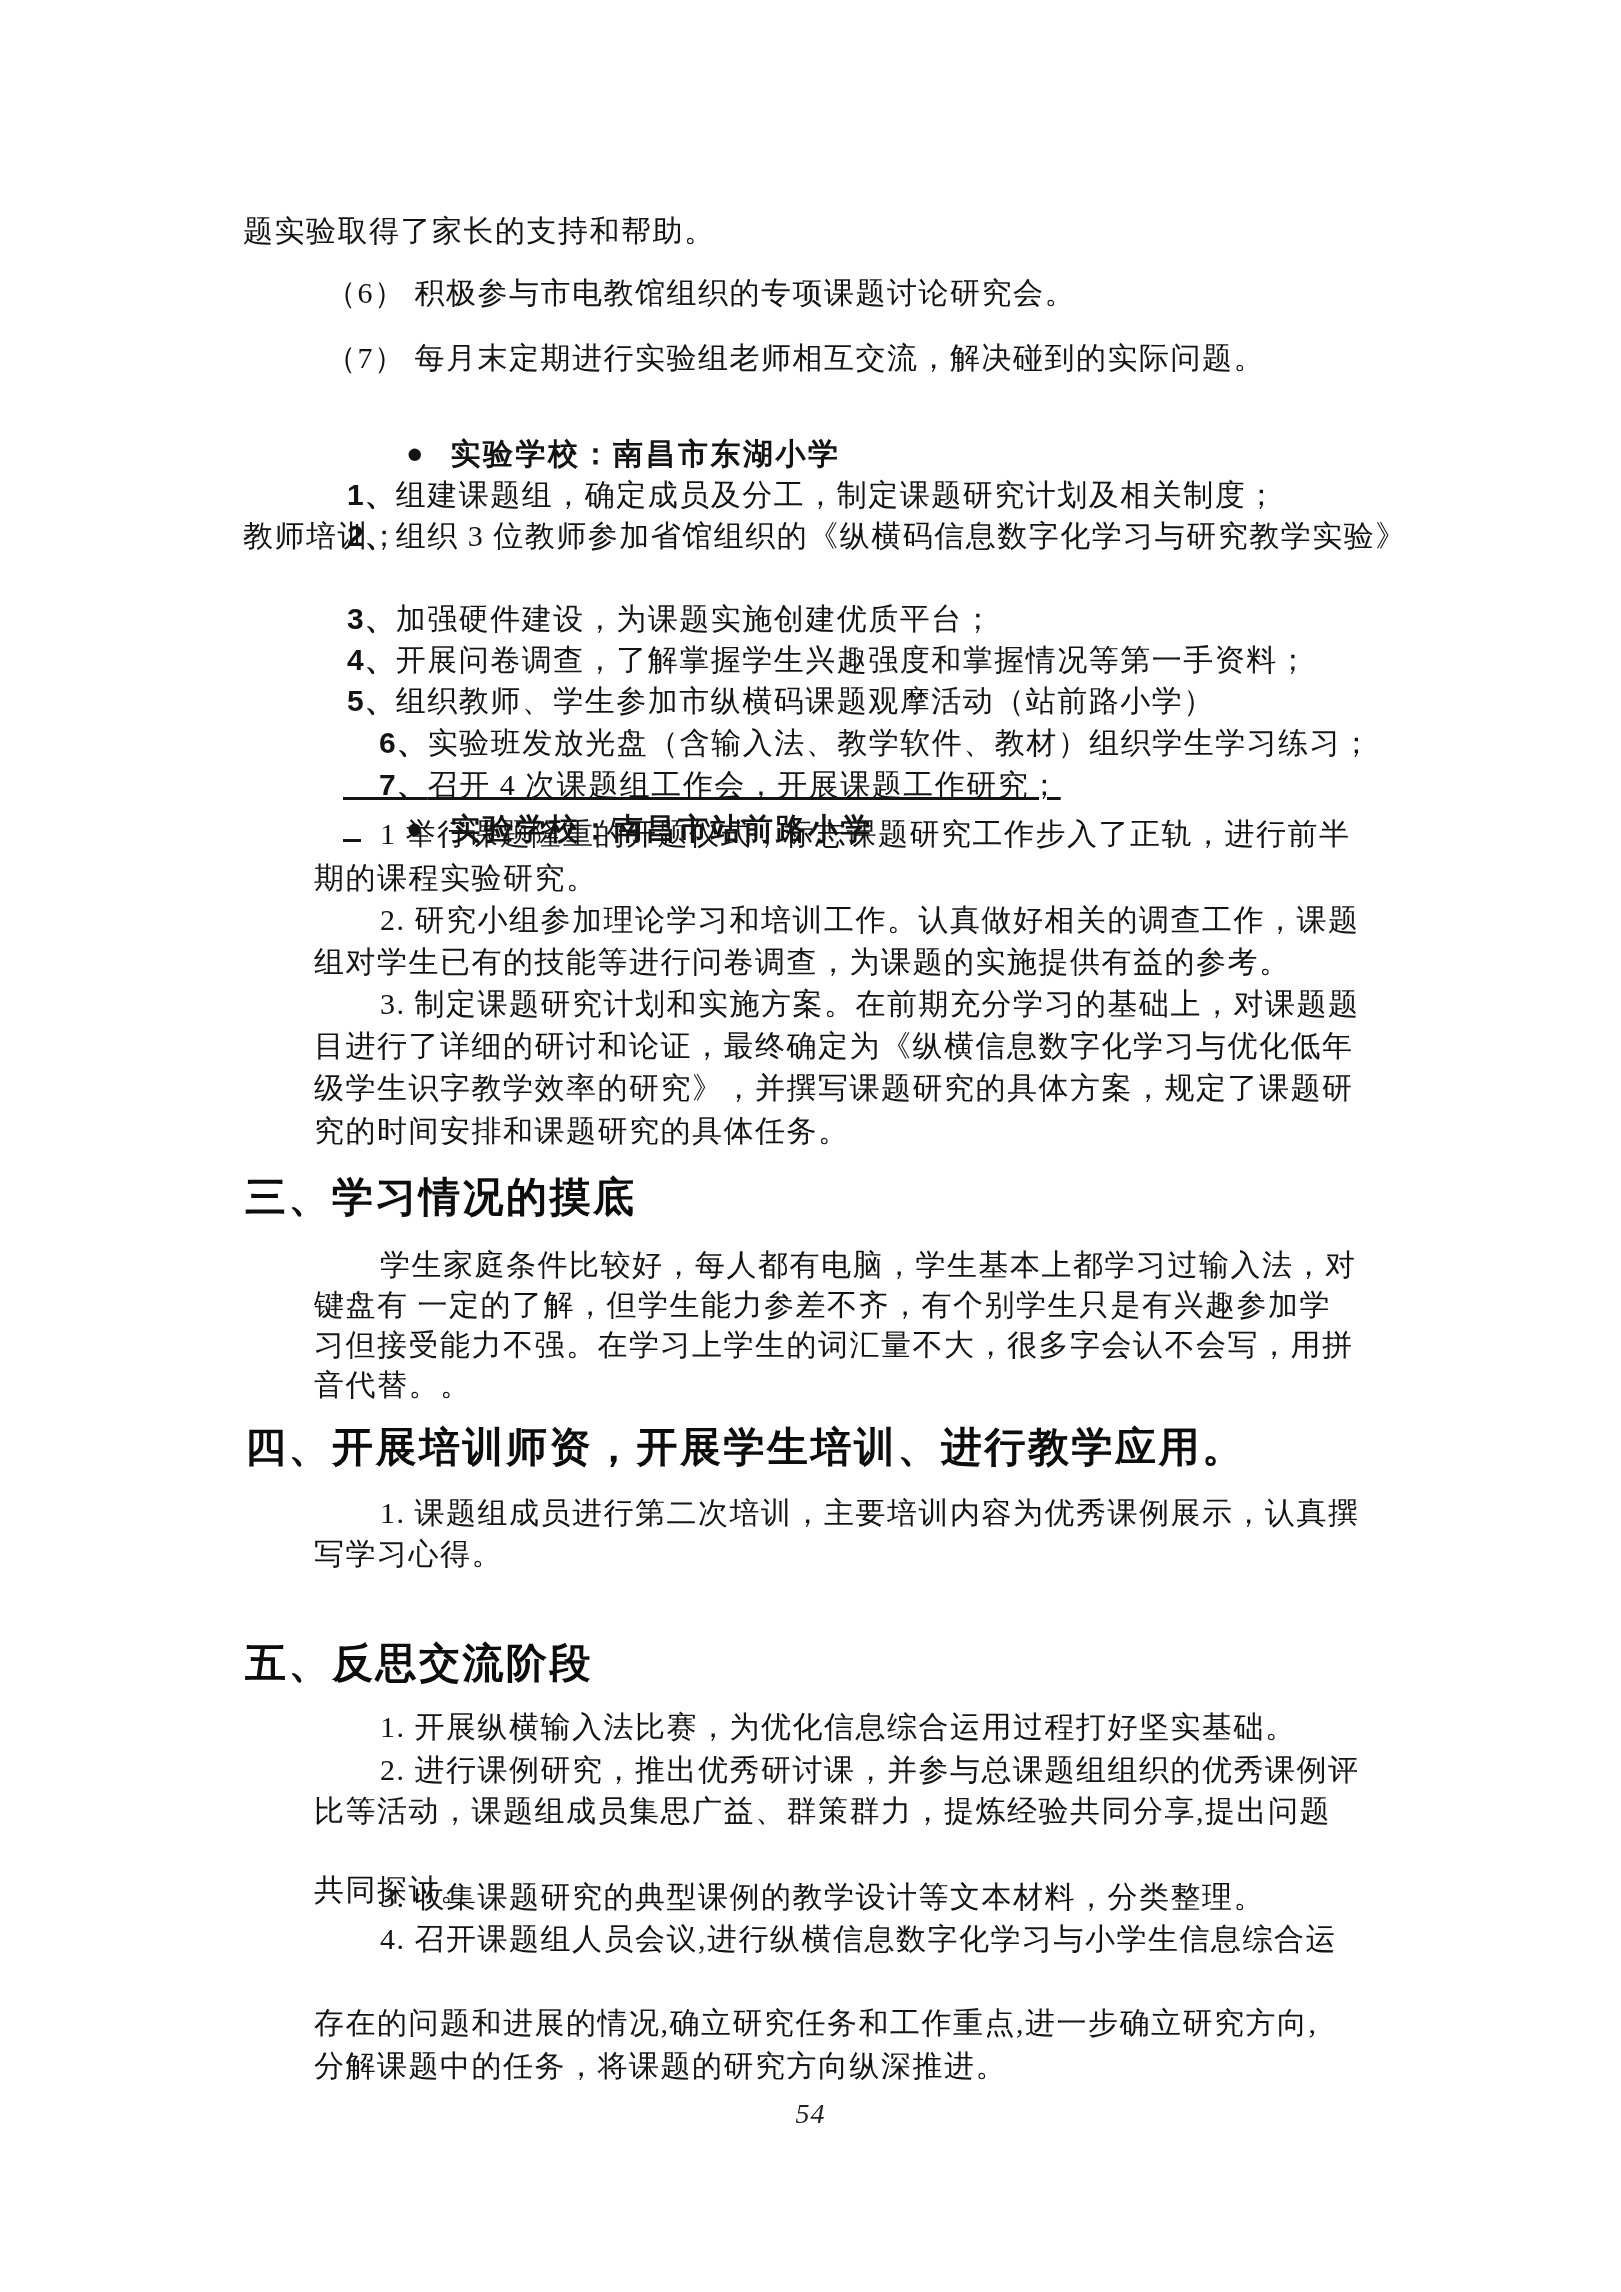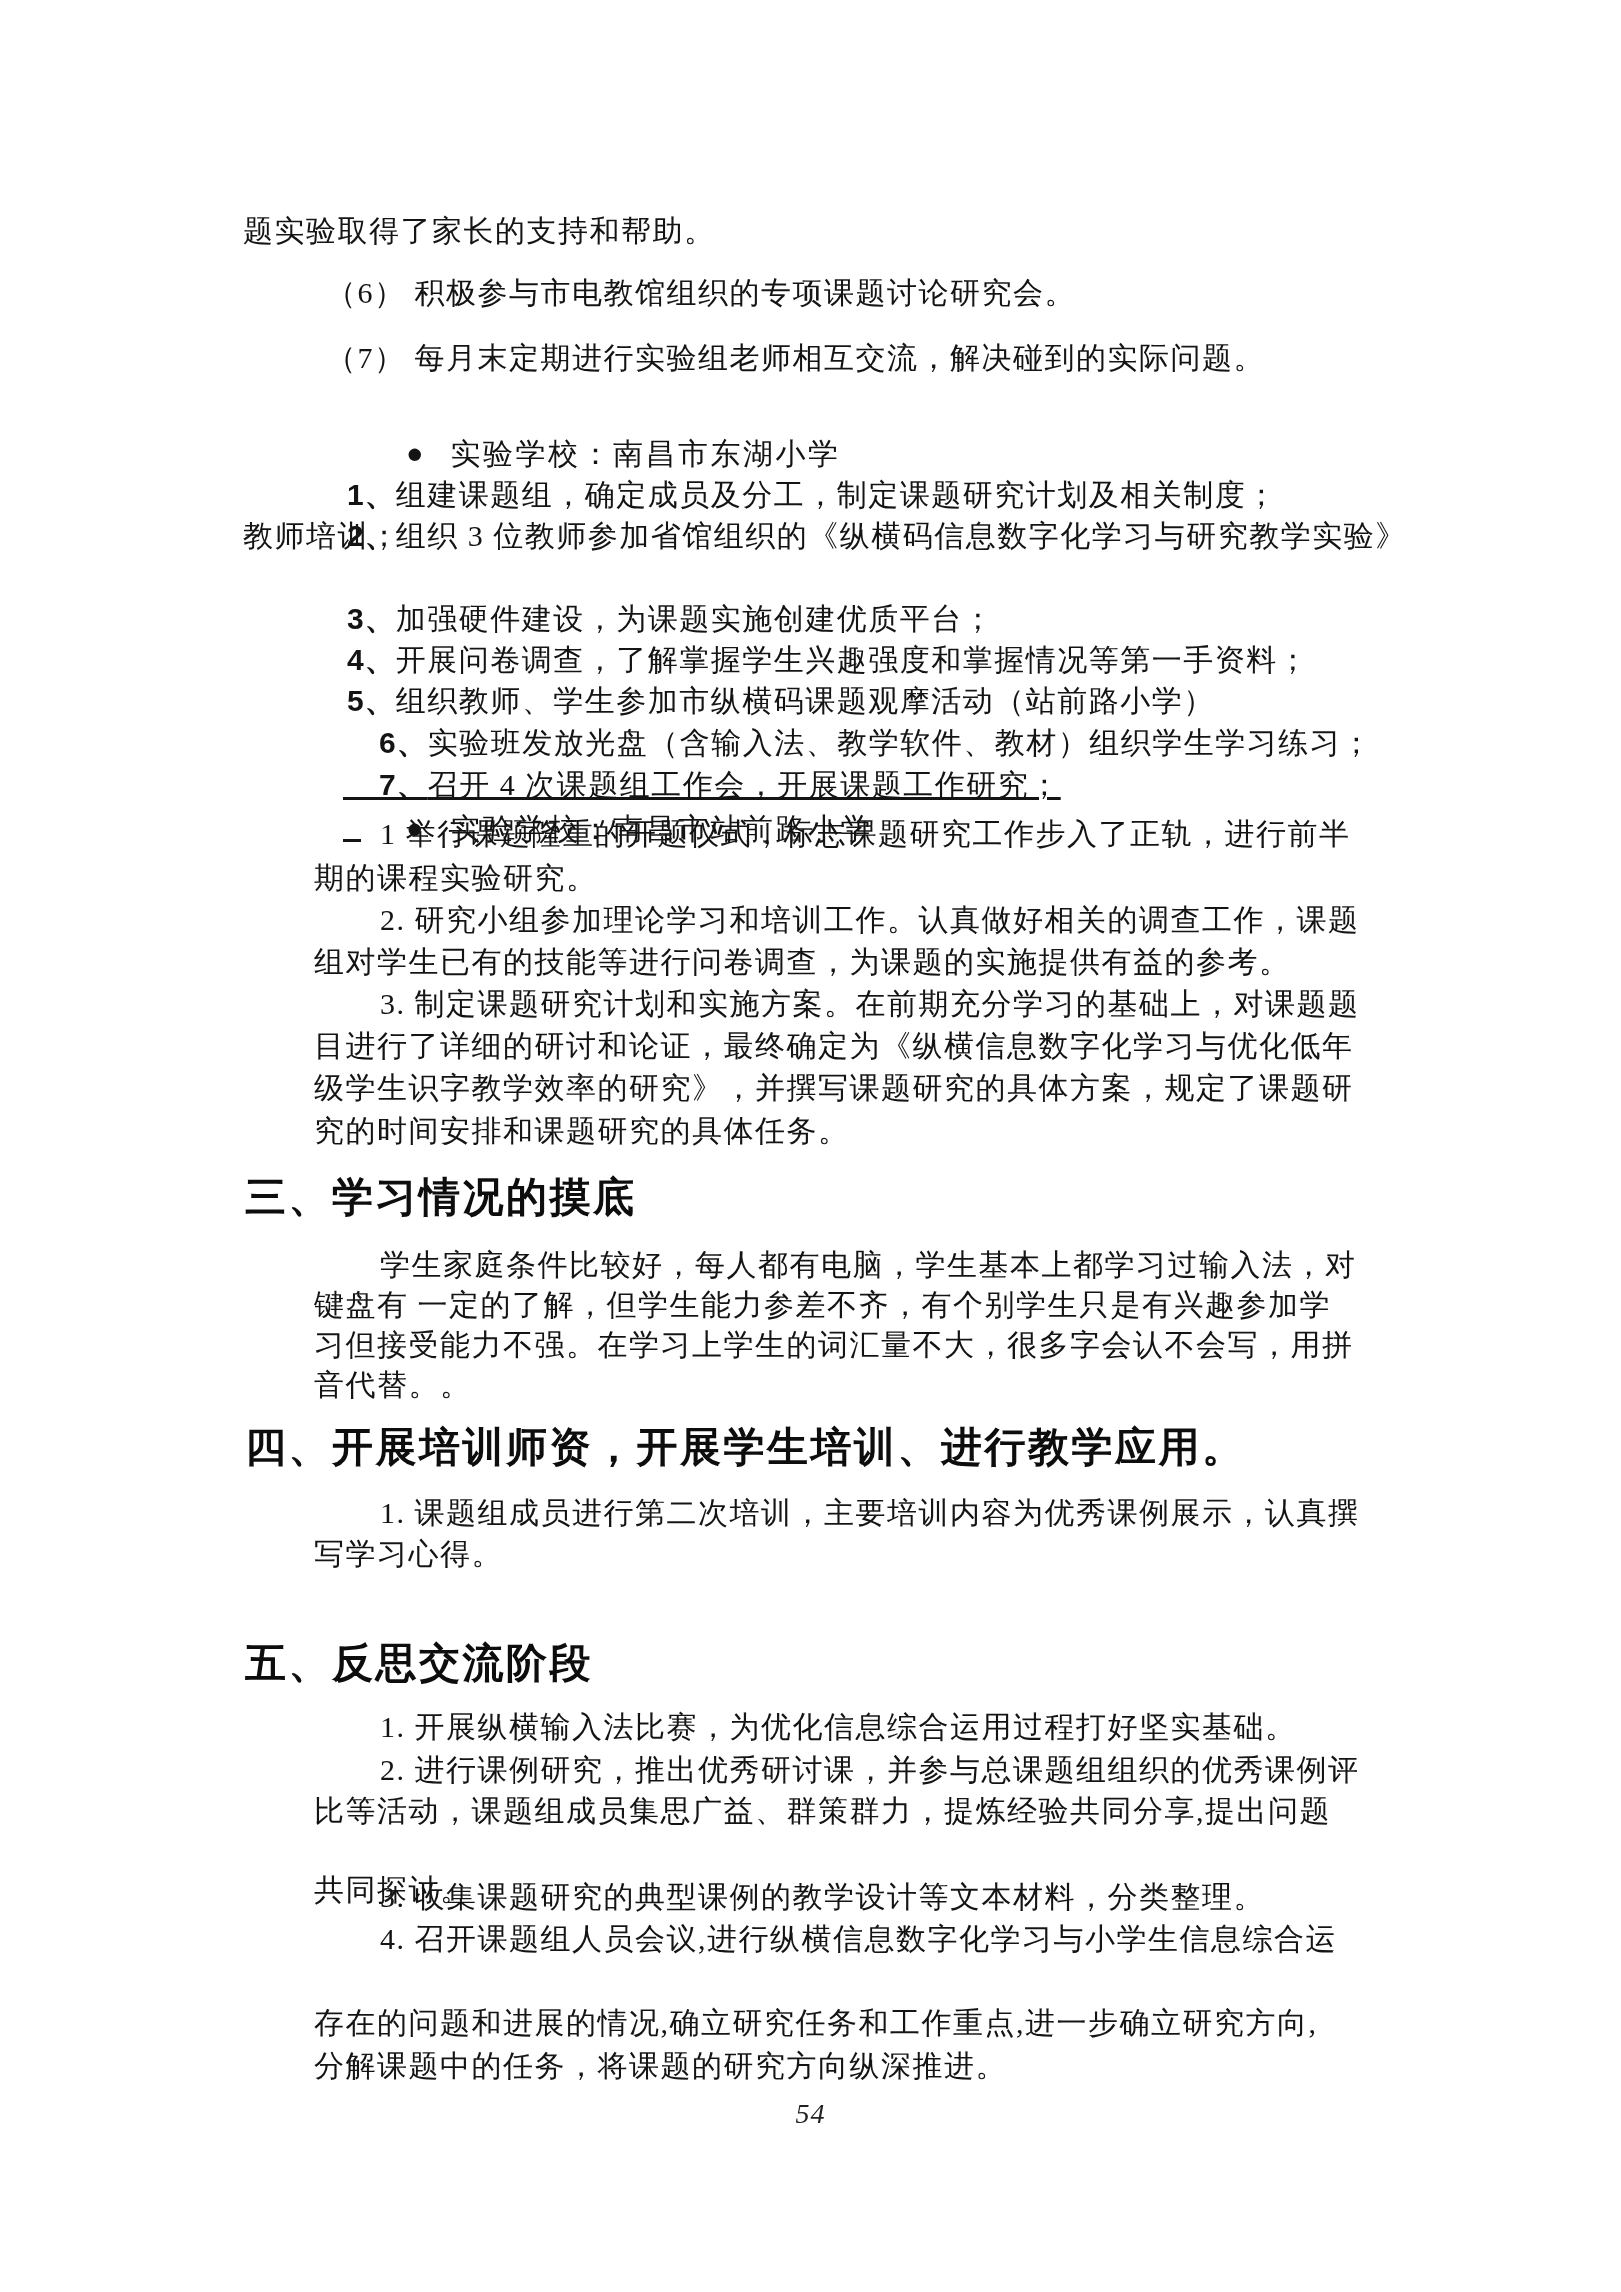--- a/index.html
+++ b/index.html
@@ -27,21 +27,21 @@
     letter-spacing: 1px;
   }
   .bullet-line { font-weight: 700; }
   .bullet-line .dot {
     display: inline-block;
     font-size: 29px;
     margin-right: 25.5px;
     transform: translateY(-1px);
   }
   .bullet-line .blabel {
-    font-weight: 400;
+    font-weight: 700;
     letter-spacing: 2.5px;
   }
   .h {
     font-size: 41px;
     line-height: 51px;
     font-weight: 700;
     letter-spacing: 2.5px;
     color: #0d0d0d;
   }
   .pgnum {

